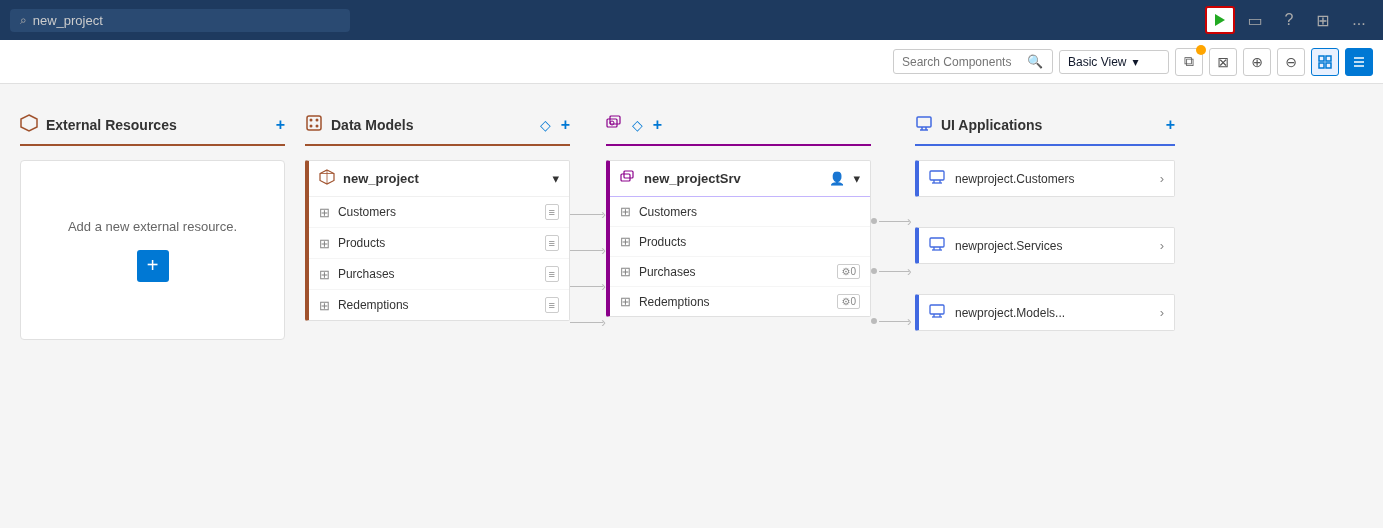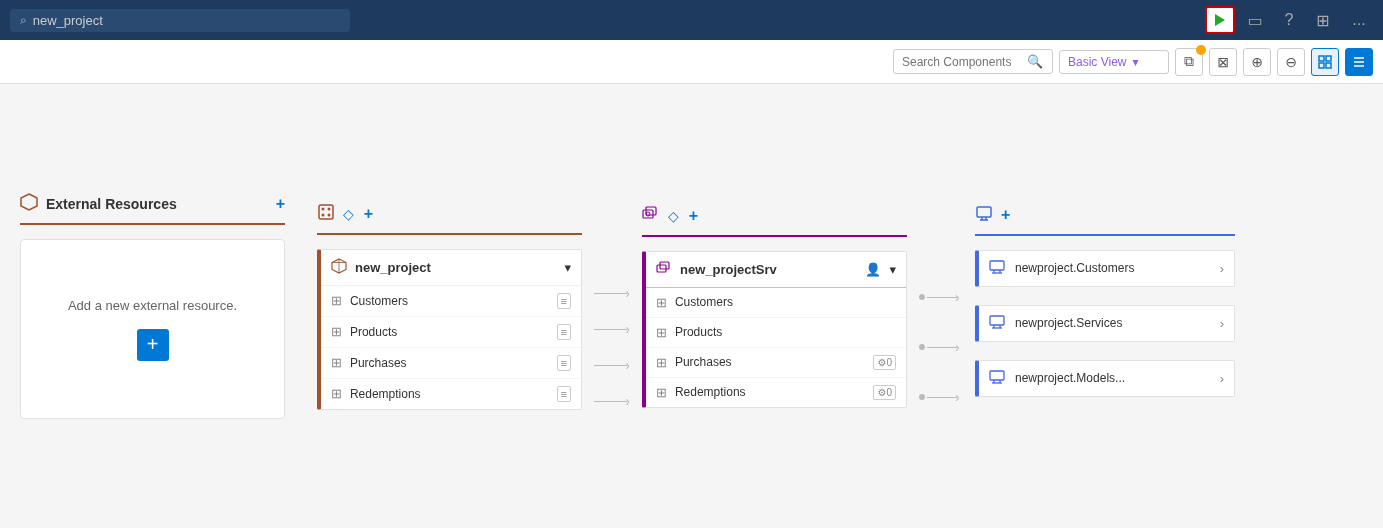--- a/index.html
+++ b/index.html
@@ -94,21 +94,21 @@
       display: flex;
       align-items: center;
       border: 1px solid #ccc;
       border-radius: 3px;
       padding: 4px 8px;
       gap: 6px;
       background: #fff;
       cursor: pointer;
       min-width: 110px;
     }
-    .view-dropdown span { font-size: 12px; color: #8b5cf6; }
+    .view-dropdown span { font-size: 12px; color: #0f172a; }
     .toolbar-icon-btn {
       width: 28px;
       height: 28px;
       display: flex;
       align-items: center;
       justify-content: center;
       border: 1px solid #ccc;
       border-radius: 3px;
       cursor: pointer;
       background: #fff;
@@ -247,31 +247,31 @@
     
     .ui-app-item {
       background: #fff;
       border: 1px solid #e0e0e0;
       border-left: 4px solid #4169e1;
       border-radius: 2px;
       display: flex;
       align-items: center;
       padding: 8px 10px;
       gap: 10px;
-      margin-bottom: 12px;
+      margin-bottom: 24px;
       min-width: 240px;
     }
     .ui-app-label { flex: 1; font-size: 12px; color: #333; }
     .ui-app-arrow { color: #888; }
 
     
     .sections-wrapper {
       display: flex;
-      align-items: center;
-      gap: 12px;
+      align-items: flex-start;
+      gap: 0;
     }
 
     .conn-col {
       display: flex;
       flex-direction: column;
       justify-content: flex-start;
       padding-top: 68px;
       width: 28px;
       gap: 0;
     }
@@ -376,20 +376,21 @@
       <div class="section-header data">
         <span class="section-icon">
           <svg width="18" height="18" viewBox="0 0 18 18" fill="none">
             <rect x="2" y="2" width="14" height="14" rx="2" stroke="#a0522d" stroke-width="1.5" fill="none"></rect>
             <circle cx="6" cy="6" r="1.5" fill="#a0522d"></circle>
             <circle cx="12" cy="6" r="1.5" fill="#a0522d"></circle>
             <circle cx="6" cy="12" r="1.5" fill="#a0522d"></circle>
             <circle cx="12" cy="12" r="1.5" fill="#a0522d"></circle>
           </svg>
         </span>
+        <span class="section-title">Data Models</span>
         <span class="section-add-diamond">◇</span>
         <span class="section-add">+</span>
       </div>
       <div class="model-card">
         <div class="model-card-header">
           <span>
             <svg width="16" height="16" viewBox="0 0 16 16" fill="none">
               <polygon points="8,1 15,4.5 15,11.5 8,15 1,11.5 1,4.5" stroke="#a0522d" stroke-width="1.2" fill="none"></polygon>
               <line x1="8" y1="1" x2="8" y2="15" stroke="#a0522d" stroke-width="0.8"></line>
               <line x1="1" y1="4.5" x2="15" y2="4.5" stroke="#a0522d" stroke-width="0.8"></line>
@@ -506,20 +507,21 @@
     <div class="section section-ui" style="margin-right:0;">
       <div class="section-header ui">
         <span class="section-icon">
           <svg width="18" height="18" viewBox="0 0 18 18" fill="none">
             <rect x="2" y="3" width="14" height="10" rx="1" stroke="#4169e1" stroke-width="1.5" fill="none"></rect>
             <line x1="7" y1="13" x2="7" y2="16" stroke="#4169e1" stroke-width="1.5"></line>
             <line x1="11" y1="13" x2="11" y2="16" stroke="#4169e1" stroke-width="1.5"></line>
             <line x1="5" y1="16" x2="13" y2="16" stroke="#4169e1" stroke-width="1.5"></line>
           </svg>
         </span>
+        <span class="section-title">UI Applications</span>
         <span class="section-add">+</span>
       </div>
       <div style="display:flex; flex-direction:column; gap:6px;">
         <div class="ui-app-item">
           <span style="color:#4169e1;">
             <svg width="16" height="16" viewBox="0 0 16 16" fill="none">
               <rect x="1" y="2" width="14" height="9" rx="1" stroke="#4169e1" stroke-width="1.3" fill="none"></rect>
               <line x1="5" y1="11" x2="5" y2="14" stroke="#4169e1" stroke-width="1.3"></line>
               <line x1="11" y1="11" x2="11" y2="14" stroke="#4169e1" stroke-width="1.3"></line>
               <line x1="3" y1="14" x2="13" y2="14" stroke="#4169e1" stroke-width="1.3"></line>

